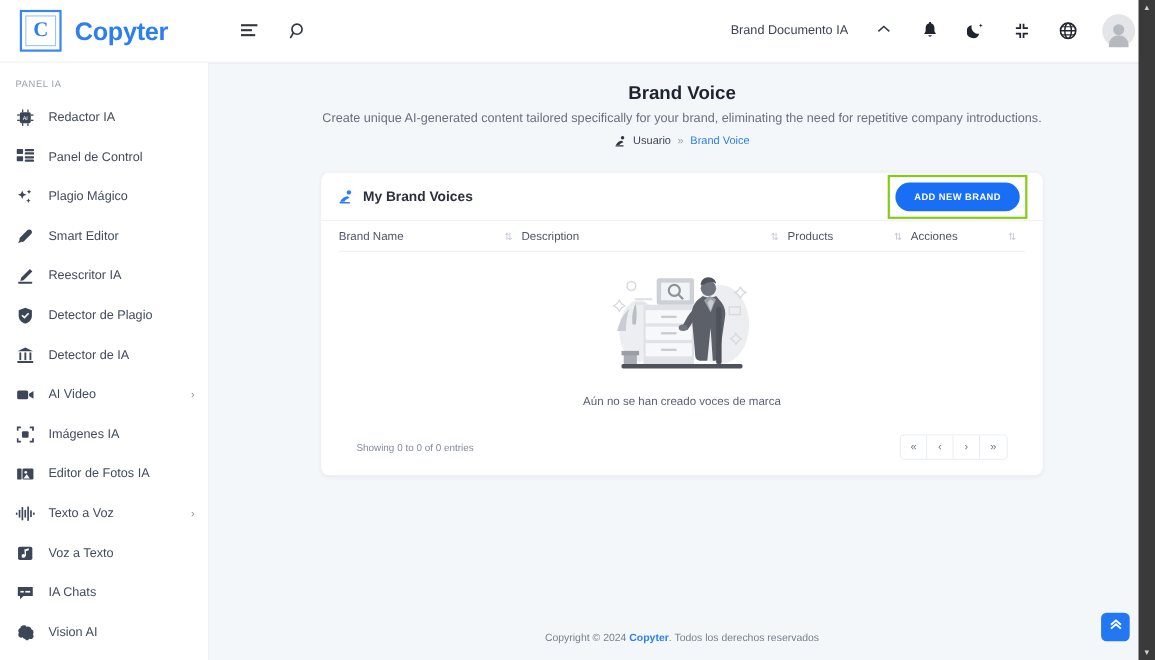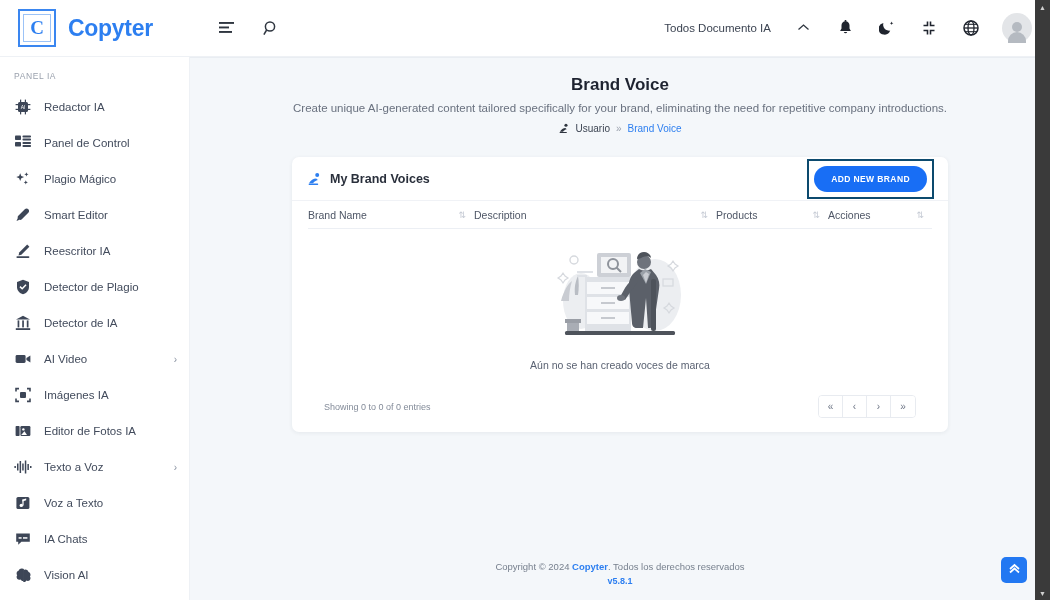--- a/index.html
+++ b/index.html
@@ -163,21 +163,21 @@
   }
   .card-title-wrap { display: flex; align-items: center; gap: 8px; }
   .card-title {
     font-size: 12.5px; font-weight: bold; color: #2a303c;
   }
   .card-title-icon { color: #2d7ff0; display: flex; align-items: center; }
   .addbrand-holder {
     margin-left: auto;
     position: relative;
     padding: 5px;
-    border: 2px solid #0c4a6e;
+    border: 2px solid #84cc16;
   }
   .btn-add {
     background: #186ef5;
     color: #ffffff;
     border: none;
     border-radius: 17px;
     height: 26px;
     padding: 0 17px;
     font-size: 8.5px; font-weight: bold;
     letter-spacing: 0.4px;
@@ -335,21 +335,21 @@
       </div>
       <div class="tb-icon">
         <svg width="17" height="17" viewBox="0 0 17 17">
           <circle cx="7" cy="6.5" r="4.6" fill="none" stroke="#2f3640" stroke-width="1.5"></circle>
           <line x1="3.6" y1="10" x2="0.9" y2="14.6" stroke="#2f3640" stroke-width="1.5"></line>
         </svg>
       </div>
     </div>
 
     <div class="topbar-right">
-      <div class="create-doc">Todos Documento IA</div>
+      <div class="create-doc">Brand Documento IA</div>
       <div class="chev-up">
         <svg width="13" height="9" viewBox="0 0 13 9">
           <polyline points="1.5,6.5 6.5,2 11.5,6.5" fill="none" stroke="#2f3640" stroke-width="1.3"></polyline>
         </svg>
       </div>
       <div class="tb-icon">
         <svg width="15" height="16" viewBox="0 0 15 16">
           <path d="M7.5 1.2c-2.3 0-4 1.8-4 4v3.3L2.1 11h10.8l-1.4-2.5V5.2c0-2.2-1.7-4-4-4z" fill="#1f242e"></path>
           <rect x="6.7" y="0" width="1.6" height="1.8" fill="#1f242e"></rect>
           <path d="M5.8 12.1a1.8 1.8 0 0 0 3.4 0z" fill="#1f242e"></path>
@@ -674,21 +674,20 @@
               <div class="pg-btn">»</div>
             </div>
           </div>
         </div>
       </div>
 
       <div class="footer">
         <div class="ft-line">
           <span>Copyright © 2024 </span><span class="ft-brand">Copyter</span><span>. Todos los derechos reservados</span>
         </div>
-        <div class="ft-ver">v5.8.1</div>
       </div>
 
     </div>
   </div>
 
   <div class="scroll-top">
     <span>
       <svg width="13" height="13" viewBox="0 0 13 13">
         <polyline points="2,7 6.5,3 11,7" fill="none" stroke="#ffffff" stroke-width="1.7"></polyline>
         <polyline points="2,10.5 6.5,6.5 11,10.5" fill="none" stroke="#ffffff" stroke-width="1.7"></polyline>

